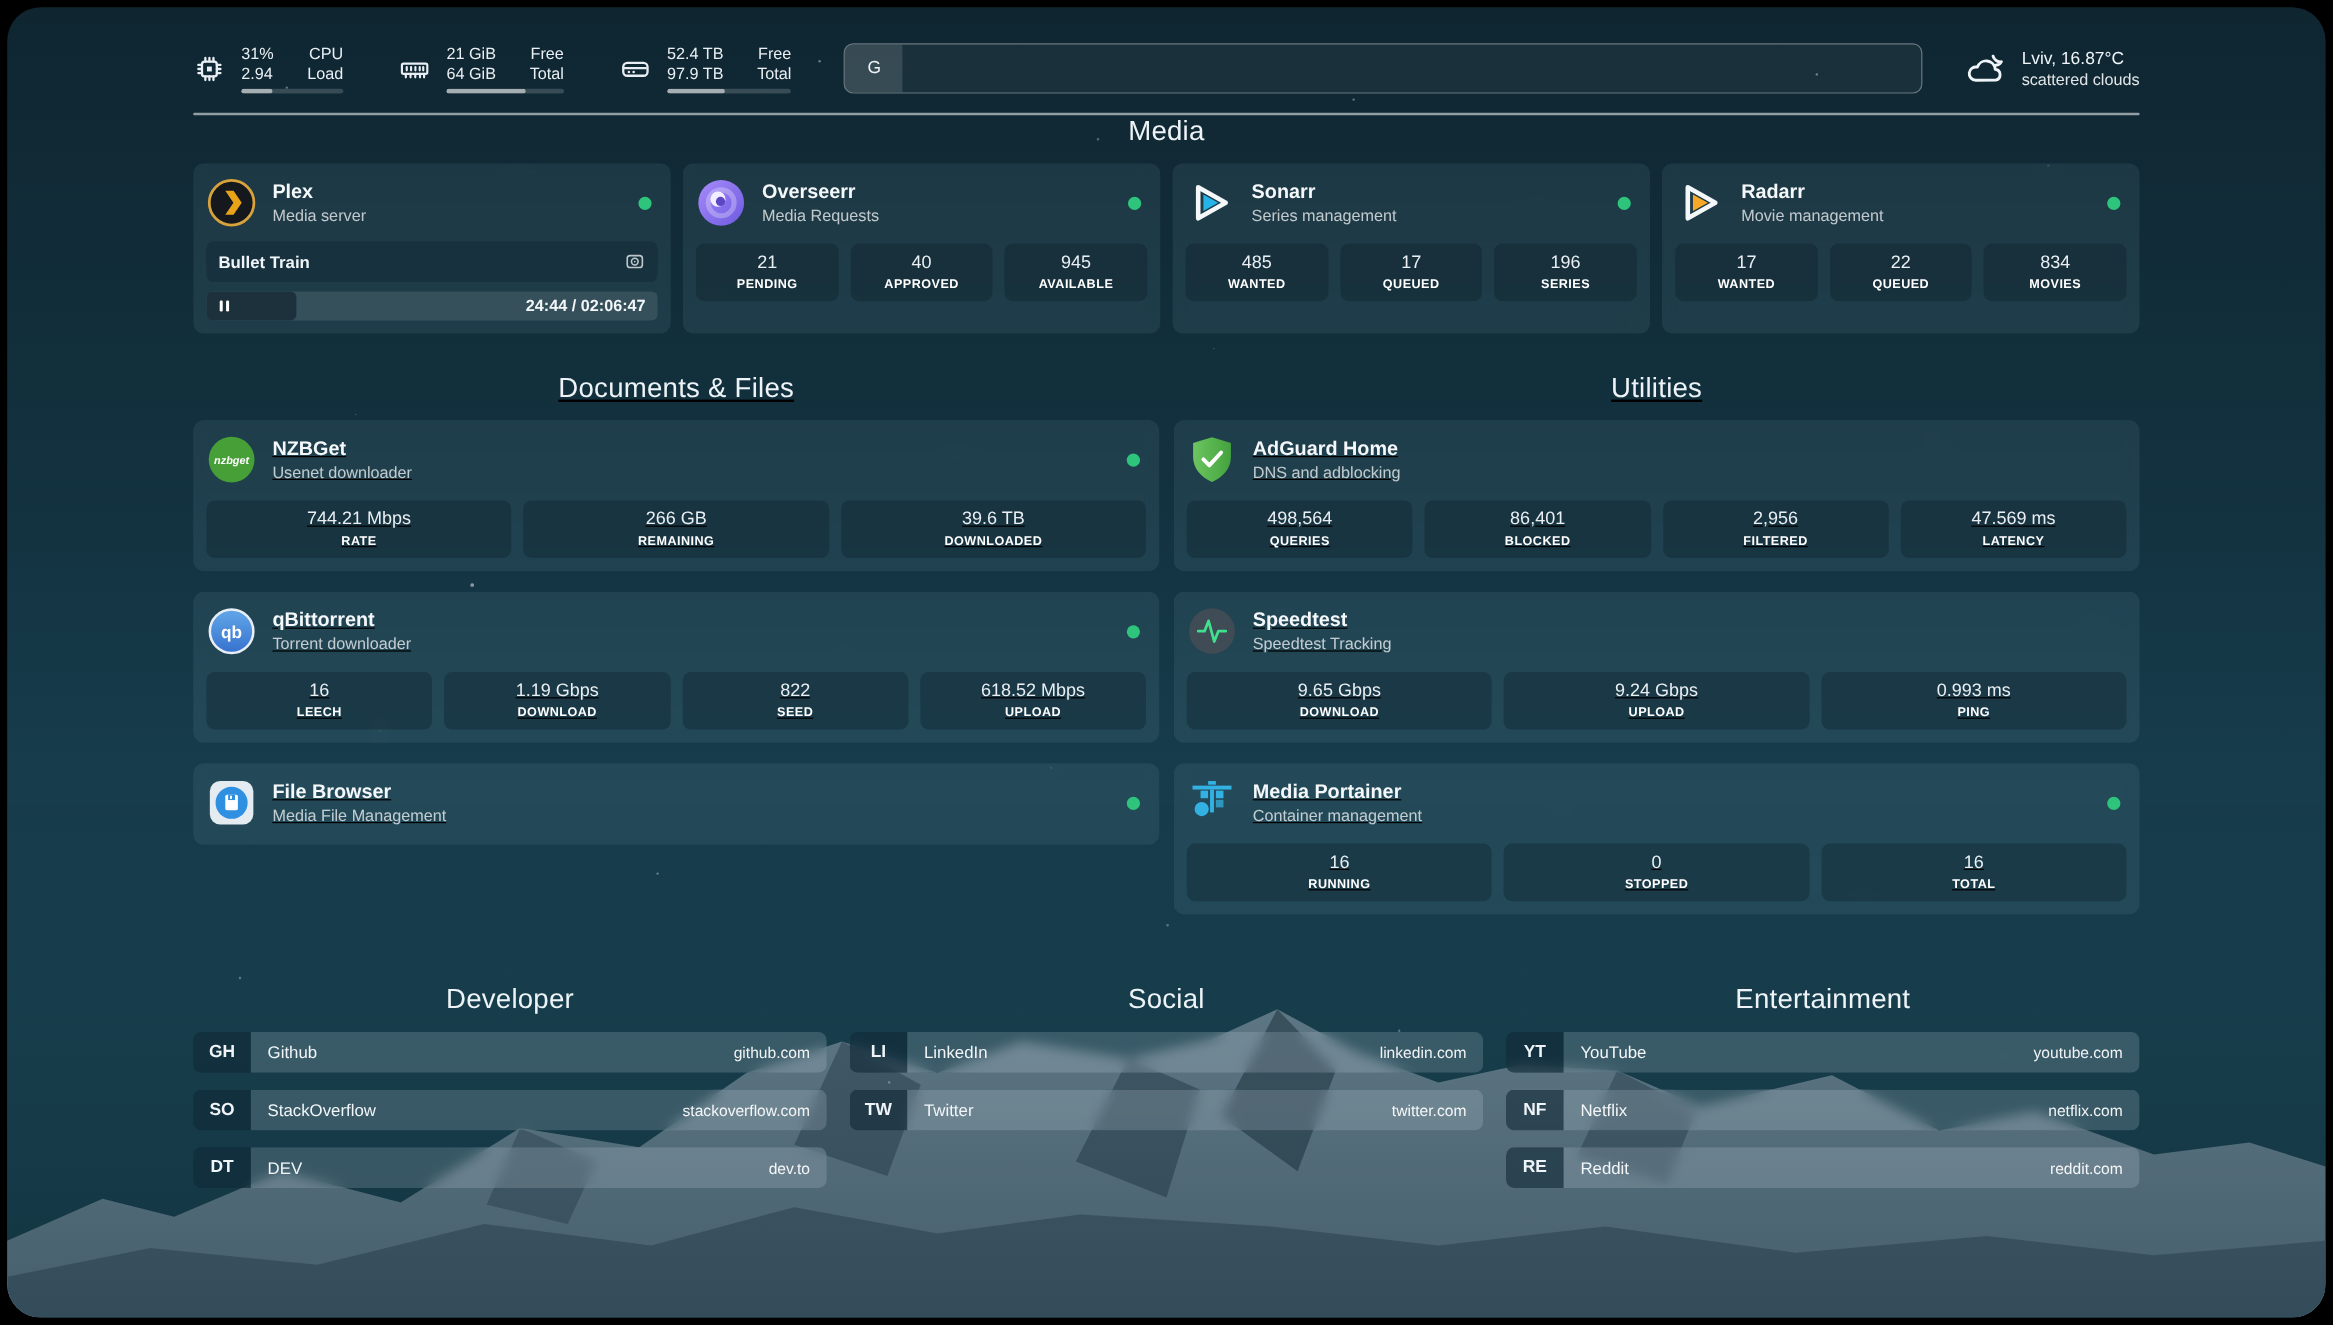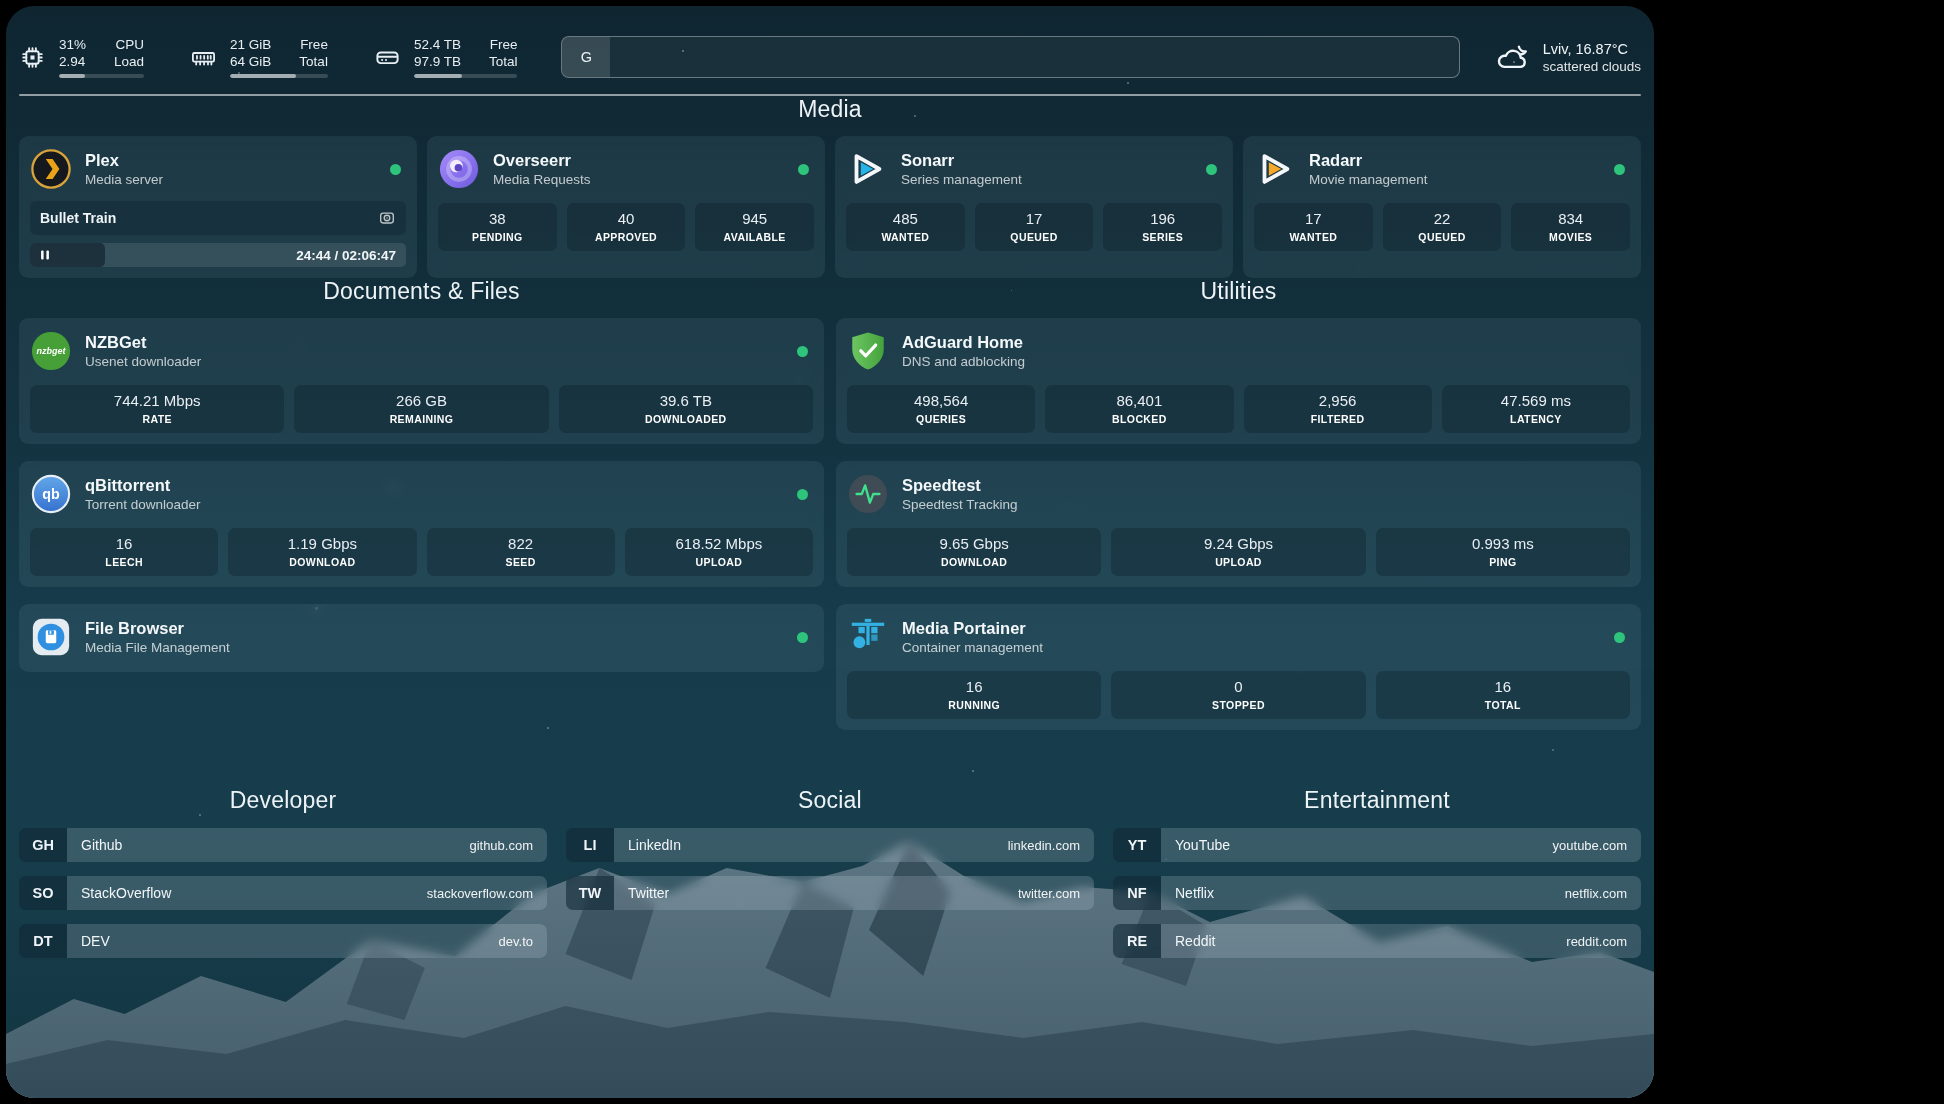--- a/index.html
+++ b/index.html
@@ -1,17 +1,17 @@
 <!DOCTYPE html>
 <html><head>
 <meta charset="utf-8">
 <style>
   html,body{margin:0;padding:0;}
   body{width:1944px;height:1104px;background:#000;font-family:"Liberation Sans",sans-serif;overflow:hidden;position:relative;}
-  .page{position:absolute;top:6px;left:6px;width:1648px;height:1092px;border-radius:28px;overflow:hidden;
+  .page{position:absolute;top:6px;left:6px;width:1932px;height:1092px;border-radius:28px;overflow:hidden;
         background:linear-gradient(180deg,#0f2631 0%,#133240 38%,#184050 66%,#1a4554 78%,#1a4250 100%);}
   .bg-mountains{position:absolute;left:0;bottom:0;width:100%;height:430px;pointer-events:none;}
   .bg-mountains svg{display:block;width:100%;height:100%;}
   .speck{position:absolute;border-radius:50%;background:#fff;pointer-events:none;}
   .content{position:relative;width:1622px;margin:0 auto;padding-top:30px;}
 
   
   .topbar{display:flex;align-items:center;}
   .resources{display:flex;gap:46px;align-items:center;}
   .res{display:flex;gap:13px;align-items:center;}
@@ -32,21 +32,21 @@
   .weather{display:flex;align-items:center;gap:13px;}
   .weather svg{width:36px;height:36px;display:block;}
   .weather-loc{font-size:14.5px;color:#f0f5f8;line-height:18px;}
   .weather-cond{font-size:13.5px;color:rgba(255,255,255,0.88);line-height:17px;}
 
   .divider{height:2px;background:rgba(255,255,255,0.55);border-radius:1px;margin-top:16px;}
 
   h2.sec{font-size:23px;font-weight:500;color:#edf3f6;margin:0;letter-spacing:0.2px;text-align:center;}
   .media-title{margin-top:72px;}
   .cards4{display:grid;grid-template-columns:repeat(4,1fr);gap:10px;margin-top:13px;}
-  .twocol{display:grid;grid-template-columns:1fr 1fr;gap:12px;align-items:start;}
+  .twocol{display:grid;grid-template-columns:1fr 1fr;gap:12px;margin-top:32px;align-items:start;text-decoration:underline;}
   .col .card{margin-top:17px;}
   .col .card:first-of-type{margin-top:13px;}
 
   .card{position:relative;border-radius:9px;background:rgba(170,215,228,0.085);padding:9px 11px 11px;box-sizing:border-box;
         backdrop-filter:blur(6px);cursor:pointer;}
   .svc-head{display:flex;align-items:center;gap:13px;min-height:48px;padding-right:28px;}
   .svc-icon{width:42px;height:42px;flex:0 0 auto;}
   .svc-icon svg{width:42px;height:42px;display:block;}
   .svc-name{font-size:16.5px;font-weight:600;color:#f4f8fa;line-height:20px;}
   .svc-sub{font-size:13.5px;color:rgba(255,255,255,0.73);line-height:17px;margin-top:1px;}
@@ -285,21 +285,21 @@
               </svg>
             </span>
             <div>
               <div class="svc-name">Overseerr</div>
               <div class="svc-sub">Media Requests</div>
             </div>
           </div>
           <span class="status-dot" style="background: rgb(46, 196, 124);"></span>
           <div class="stats" style="grid-template-columns: repeat(3, 1fr);">
             <div class="stat">
-              <div class="stat-v">38</div>
+              <div class="stat-v">21</div>
               <div class="stat-l">PENDING</div>
             </div>
             <div class="stat">
               <div class="stat-v">40</div>
               <div class="stat-l">APPROVED</div>
             </div>
             <div class="stat">
               <div class="stat-v">945</div>
               <div class="stat-l">AVAILABLE</div>
             </div>

